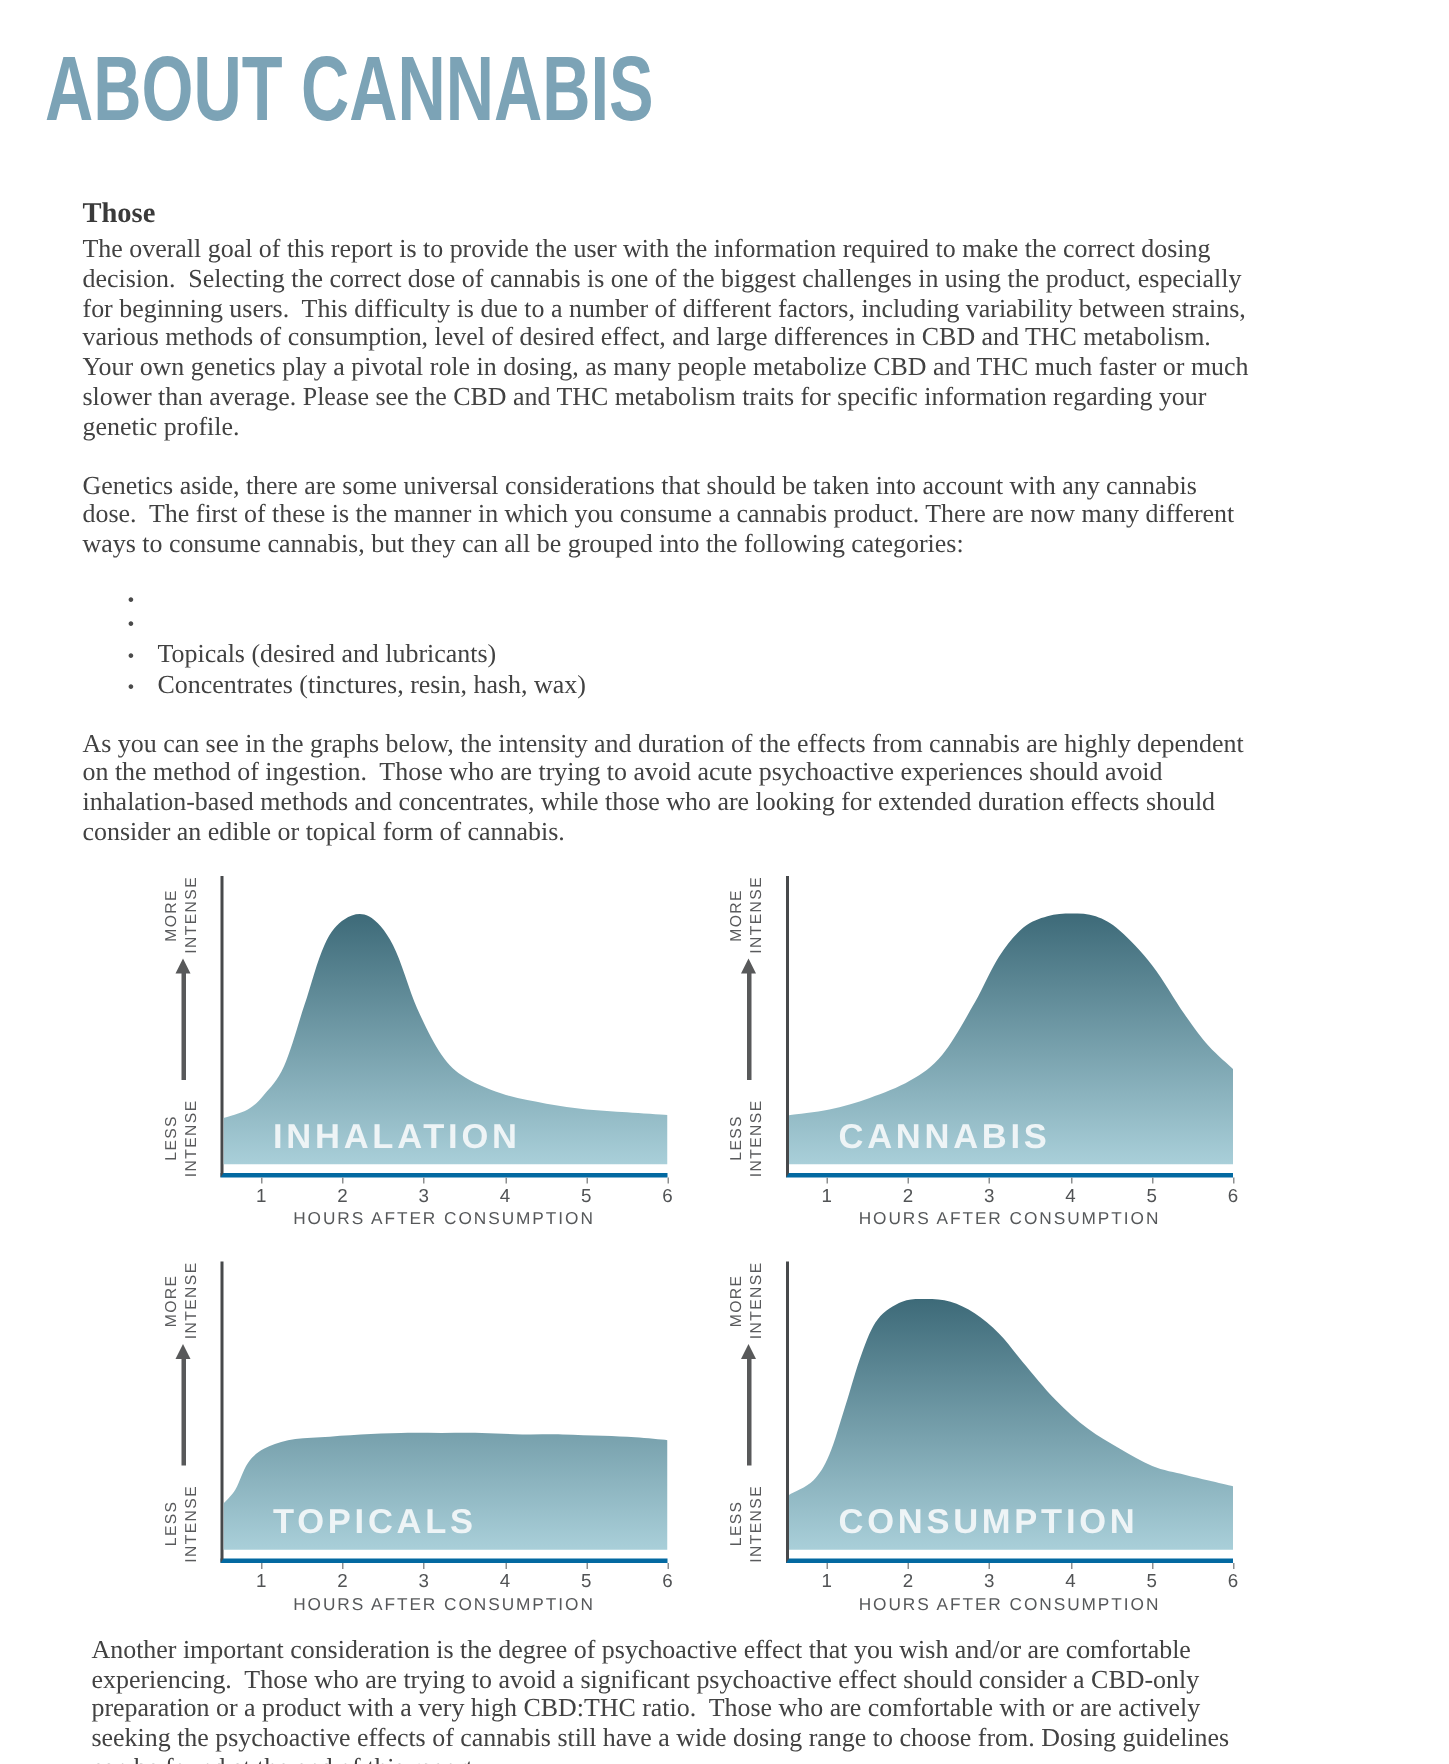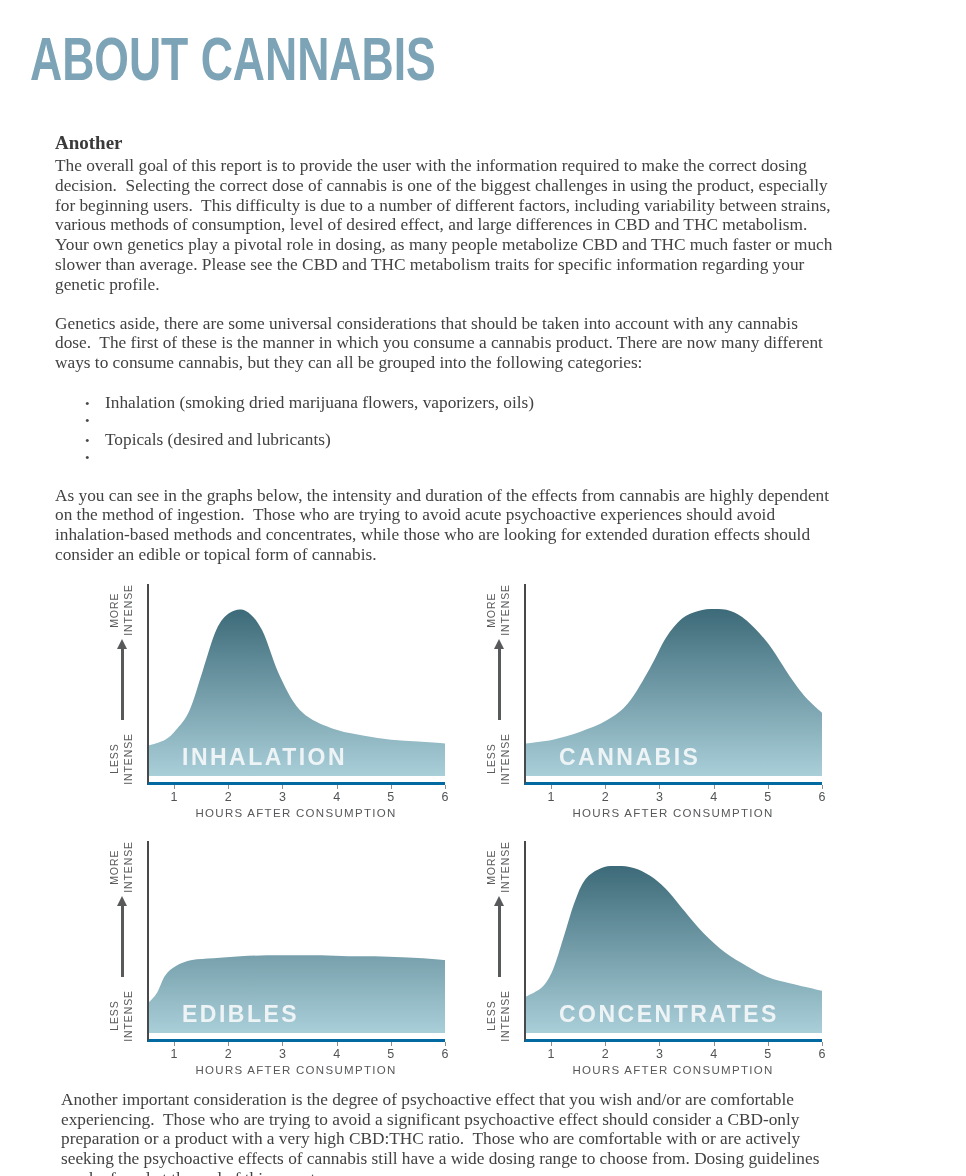--- a/index.html
+++ b/index.html
@@ -120,42 +120,42 @@
     white-space: nowrap;
   }
   .closing-para { margin-left: 6px; margin-top: 14px; }
 </style>
 </head>
 <body>
 
 <h1 class="page-title">ABOUT CANNABIS</h1>
 
 <div class="content">
-  <h2 class="section-heading">Another</h2>
+  <h2 class="section-heading">Those</h2>
   <p class="para">The overall goal of this report is to provide the user with the information required to make the correct dosing decision.  Selecting the correct dose of cannabis is one of the biggest challenges in using the product, especially for beginning users.  This difficulty is due to a number of different factors, including variability between strains, various methods of consumption, level of desired effect, and large differences in CBD and THC metabolism.  Your own genetics play a pivotal role in dosing, as many people metabolize CBD and THC much faster or much slower than average. Please see the CBD and THC metabolism traits for specific information regarding your genetic profile.</p>
   <p class="para">Genetics aside, there are some universal considerations that should be taken into account with any cannabis dose.  The first of these is the manner in which you consume a cannabis product. There are now many different ways to consume cannabis, but they can all be grouped into the following categories:</p>
 
   <ul class="bullet-list" id="bullet-list">
 
       <li>
         <span class="bullet-glyph">•</span>
-        <span class="bullet-text">Inhalation (smoking dried marijuana flowers, vaporizers, oils)</span>
       </li>
 
       <li>
         <span class="bullet-glyph">•</span>
       </li>
 
       <li>
         <span class="bullet-glyph">•</span>
         <span class="bullet-text">Topicals (desired and lubricants)</span>
       </li>
 
       <li>
         <span class="bullet-glyph">•</span>
+        <span class="bullet-text">Concentrates (tinctures, resin, hash, wax)</span>
       </li>
     </ul>
 
   <p class="para">As you can see in the graphs below, the intensity and duration of the effects from cannabis are highly dependent on the method of ingestion.  Those who are trying to avoid acute psychoactive experiences should avoid inhalation-based methods and concentrates, while those who are looking for extended duration effects should consider an edible or topical form of cannabis.</p>
 
   <div class="charts-grid" id="charts-grid">
   <div class="chart-cell">
     <div class="ycol">
       <div class="ylabel ylabel-top">MORE
 INTENSE</div>
@@ -245,21 +245,21 @@
       <div class="plot">
         <svg viewBox="0 0 298 201" preserveAspectRatio="none">
               <defs>
                 <linearGradient id="grad2" gradientUnits="userSpaceOnUse" x1="0" y1="0" x2="0" y2="195">
                   <stop offset="0" stop-color="#2d5b6a"></stop>
                   <stop offset="1" stop-color="#a9cfd9"></stop>
                 </linearGradient>
               </defs>
               <path d="M 0,163.79999999999998 C 1.4,162.2 5.4,158.6 8.1,154.1 C 10.8,149.5 13.1,141.1 16.3,136.5 C 19.4,131.9 22.6,129.3 27.1,126.8 C 31.6,124.2 37.0,122.2 43.3,120.9 C 49.7,119.6 56.9,119.6 65.0,119.0 C 73.1,118.3 83.1,117.5 92.1,117.0 C 101.1,116.5 110.2,116.2 119.2,116.0 C 128.2,115.9 137.3,116.0 146.3,116.0 C 155.3,116.0 164.4,115.9 173.4,116.0 C 182.4,116.2 191.4,116.8 200.5,117.0 C 209.5,117.2 218.5,116.8 227.6,117.0 C 236.6,117.2 246.5,117.6 254.7,118.0 C 262.8,118.3 269.1,118.5 276.3,119.0 C 283.6,119.4 294.4,120.6 298.0,120.9 L 298,195 L 0,195 Z" fill="url(#grad2)"></path>
             </svg>
-        <div class="chart-title-label">EDIBLES</div>
+        <div class="chart-title-label">TOPICALS</div>
       </div>
       <div class="ticks">
             <div class="tick-mark" style="left: 9.09091%;"></div>
             <span class="tick-num" style="left: 9.09091%;">1</span>
             <div class="tick-mark" style="left: 27.2727%;"></div>
             <span class="tick-num" style="left: 27.2727%;">2</span>
             <div class="tick-mark" style="left: 45.4545%;"></div>
             <span class="tick-num" style="left: 45.4545%;">3</span>
             <div class="tick-mark" style="left: 63.6364%;"></div>
             <span class="tick-num" style="left: 63.6364%;">4</span>
@@ -284,21 +284,21 @@
       <div class="plot">
         <svg viewBox="0 0 298 201" preserveAspectRatio="none">
               <defs>
                 <linearGradient id="grad3" gradientUnits="userSpaceOnUse" x1="0" y1="0" x2="0" y2="195">
                   <stop offset="0" stop-color="#2d5b6a"></stop>
                   <stop offset="1" stop-color="#a9cfd9"></stop>
                 </linearGradient>
               </defs>
               <path d="M 0,157.95000000000002 C 2.7,156.3 11.7,152.8 16.3,148.2 C 20.8,143.6 23.5,139.1 27.1,130.6 C 30.7,122.2 34.3,108.9 37.9,97.5 C 41.5,86.1 45.2,72.1 48.8,62.4 C 52.4,52.6 55.1,44.8 59.6,39.0 C 64.1,33.1 70.4,29.6 75.9,27.3 C 81.3,25.0 86.7,25.4 92.1,25.4 C 97.5,25.4 102.9,25.7 108.4,27.3 C 113.8,28.9 119.2,31.5 124.6,35.1 C 130.0,38.7 135.5,43.2 140.9,48.8 C 146.3,54.3 150.8,60.8 157.1,68.3 C 163.4,75.7 171.6,86.1 178.8,93.6 C 186.0,101.1 193.2,107.6 200.5,113.1 C 207.7,118.6 214.9,122.5 222.1,126.8 C 229.4,131.0 236.6,135.5 243.8,138.4 C 251.0,141.4 259.2,142.7 265.5,144.3 C 271.8,145.9 276.3,146.9 281.7,148.2 C 287.2,149.5 295.3,151.4 298.0,152.1 L 298,195 L 0,195 Z" fill="url(#grad3)"></path>
             </svg>
-        <div class="chart-title-label">CONCENTRATES</div>
+        <div class="chart-title-label">CONSUMPTION</div>
       </div>
       <div class="ticks">
             <div class="tick-mark" style="left: 9.09091%;"></div>
             <span class="tick-num" style="left: 9.09091%;">1</span>
             <div class="tick-mark" style="left: 27.2727%;"></div>
             <span class="tick-num" style="left: 27.2727%;">2</span>
             <div class="tick-mark" style="left: 45.4545%;"></div>
             <span class="tick-num" style="left: 45.4545%;">3</span>
             <div class="tick-mark" style="left: 63.6364%;"></div>
             <span class="tick-num" style="left: 63.6364%;">4</span>

